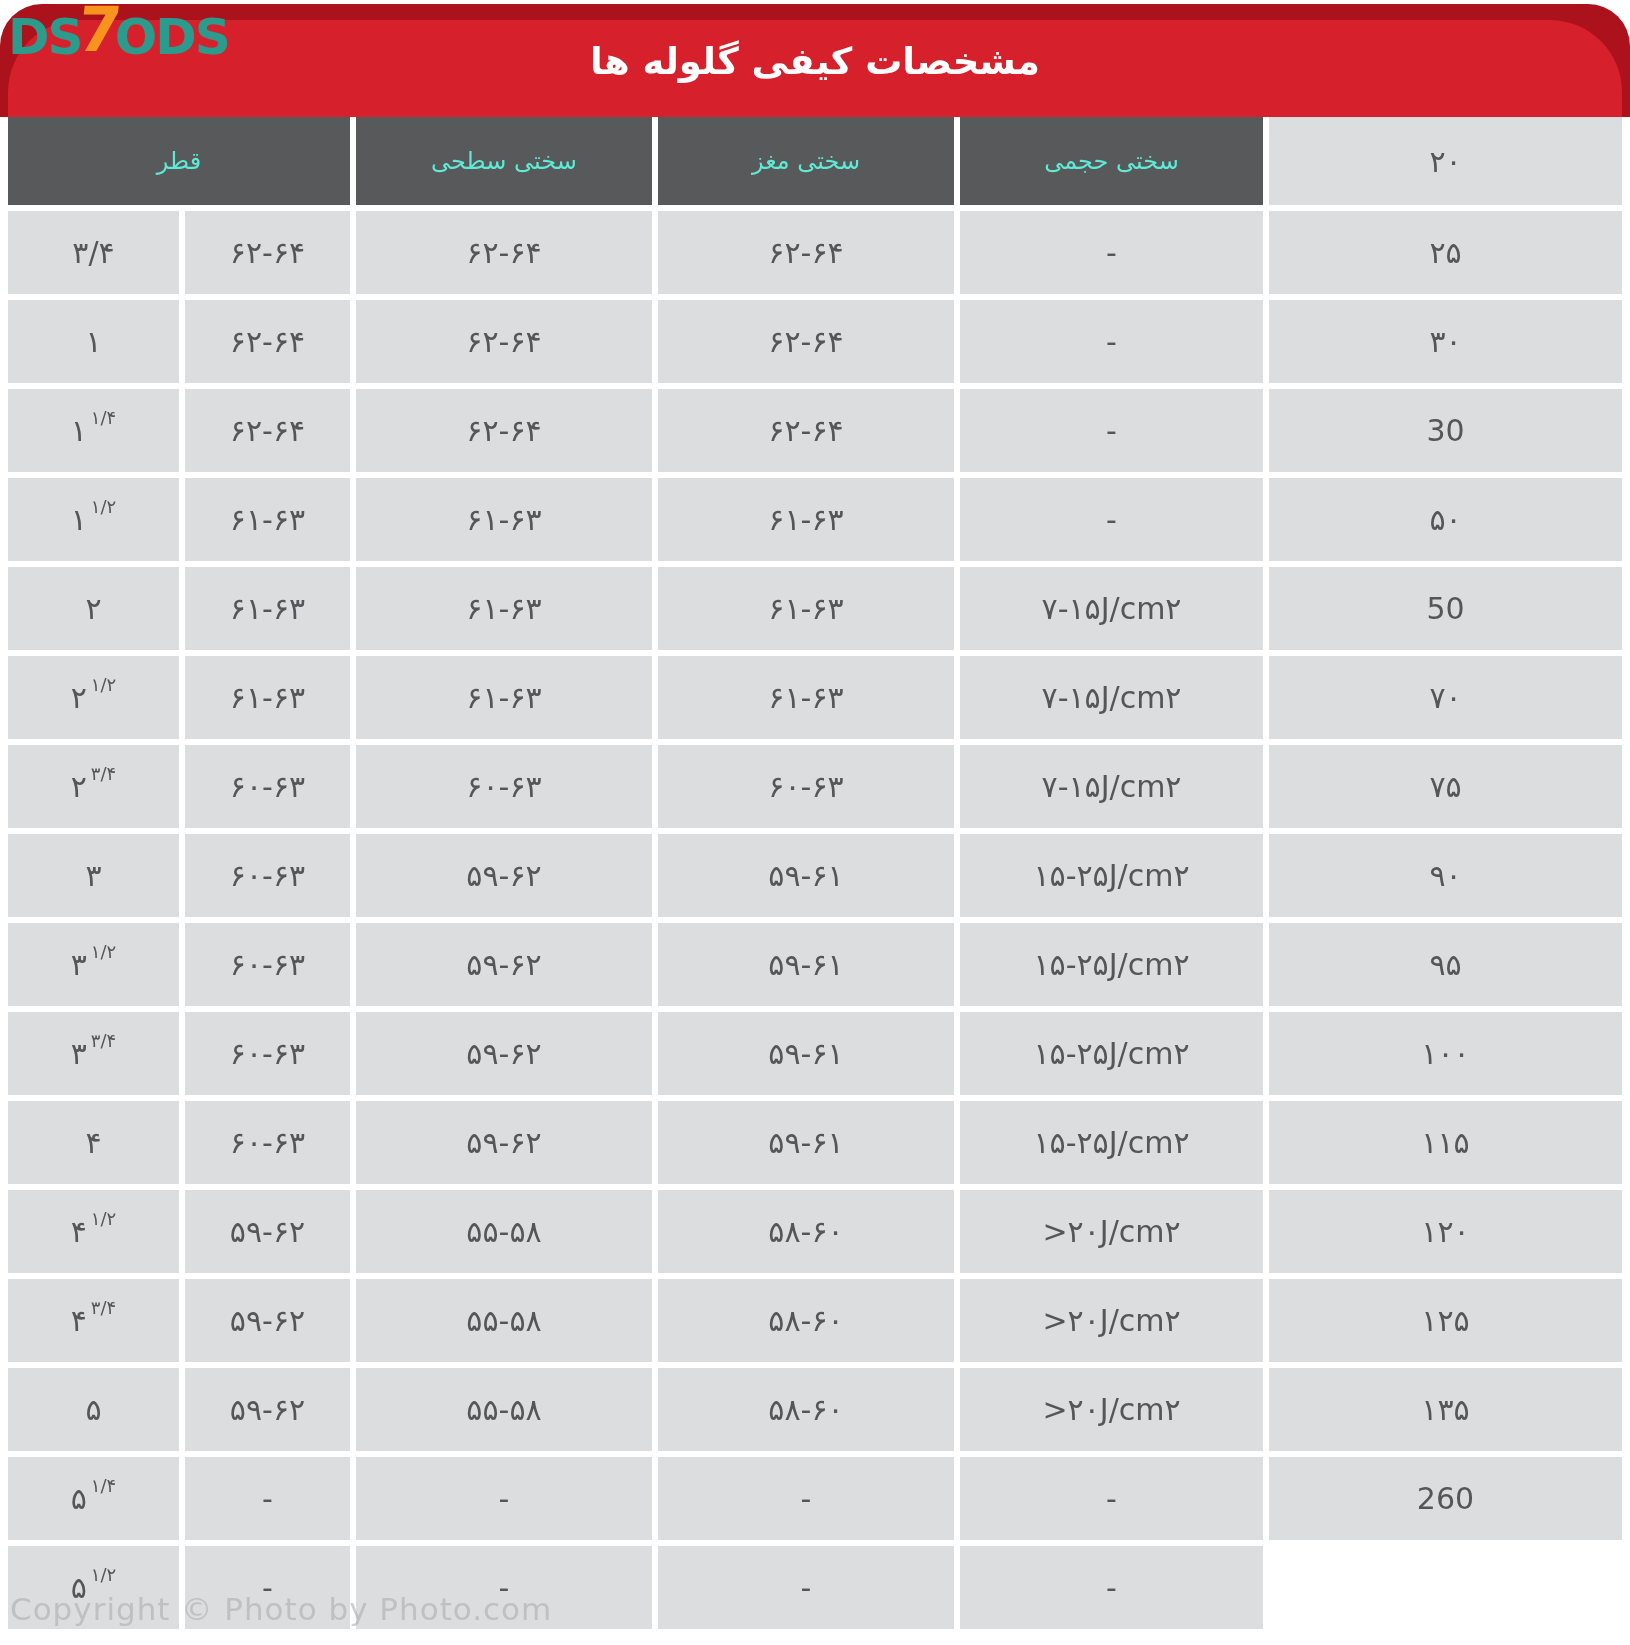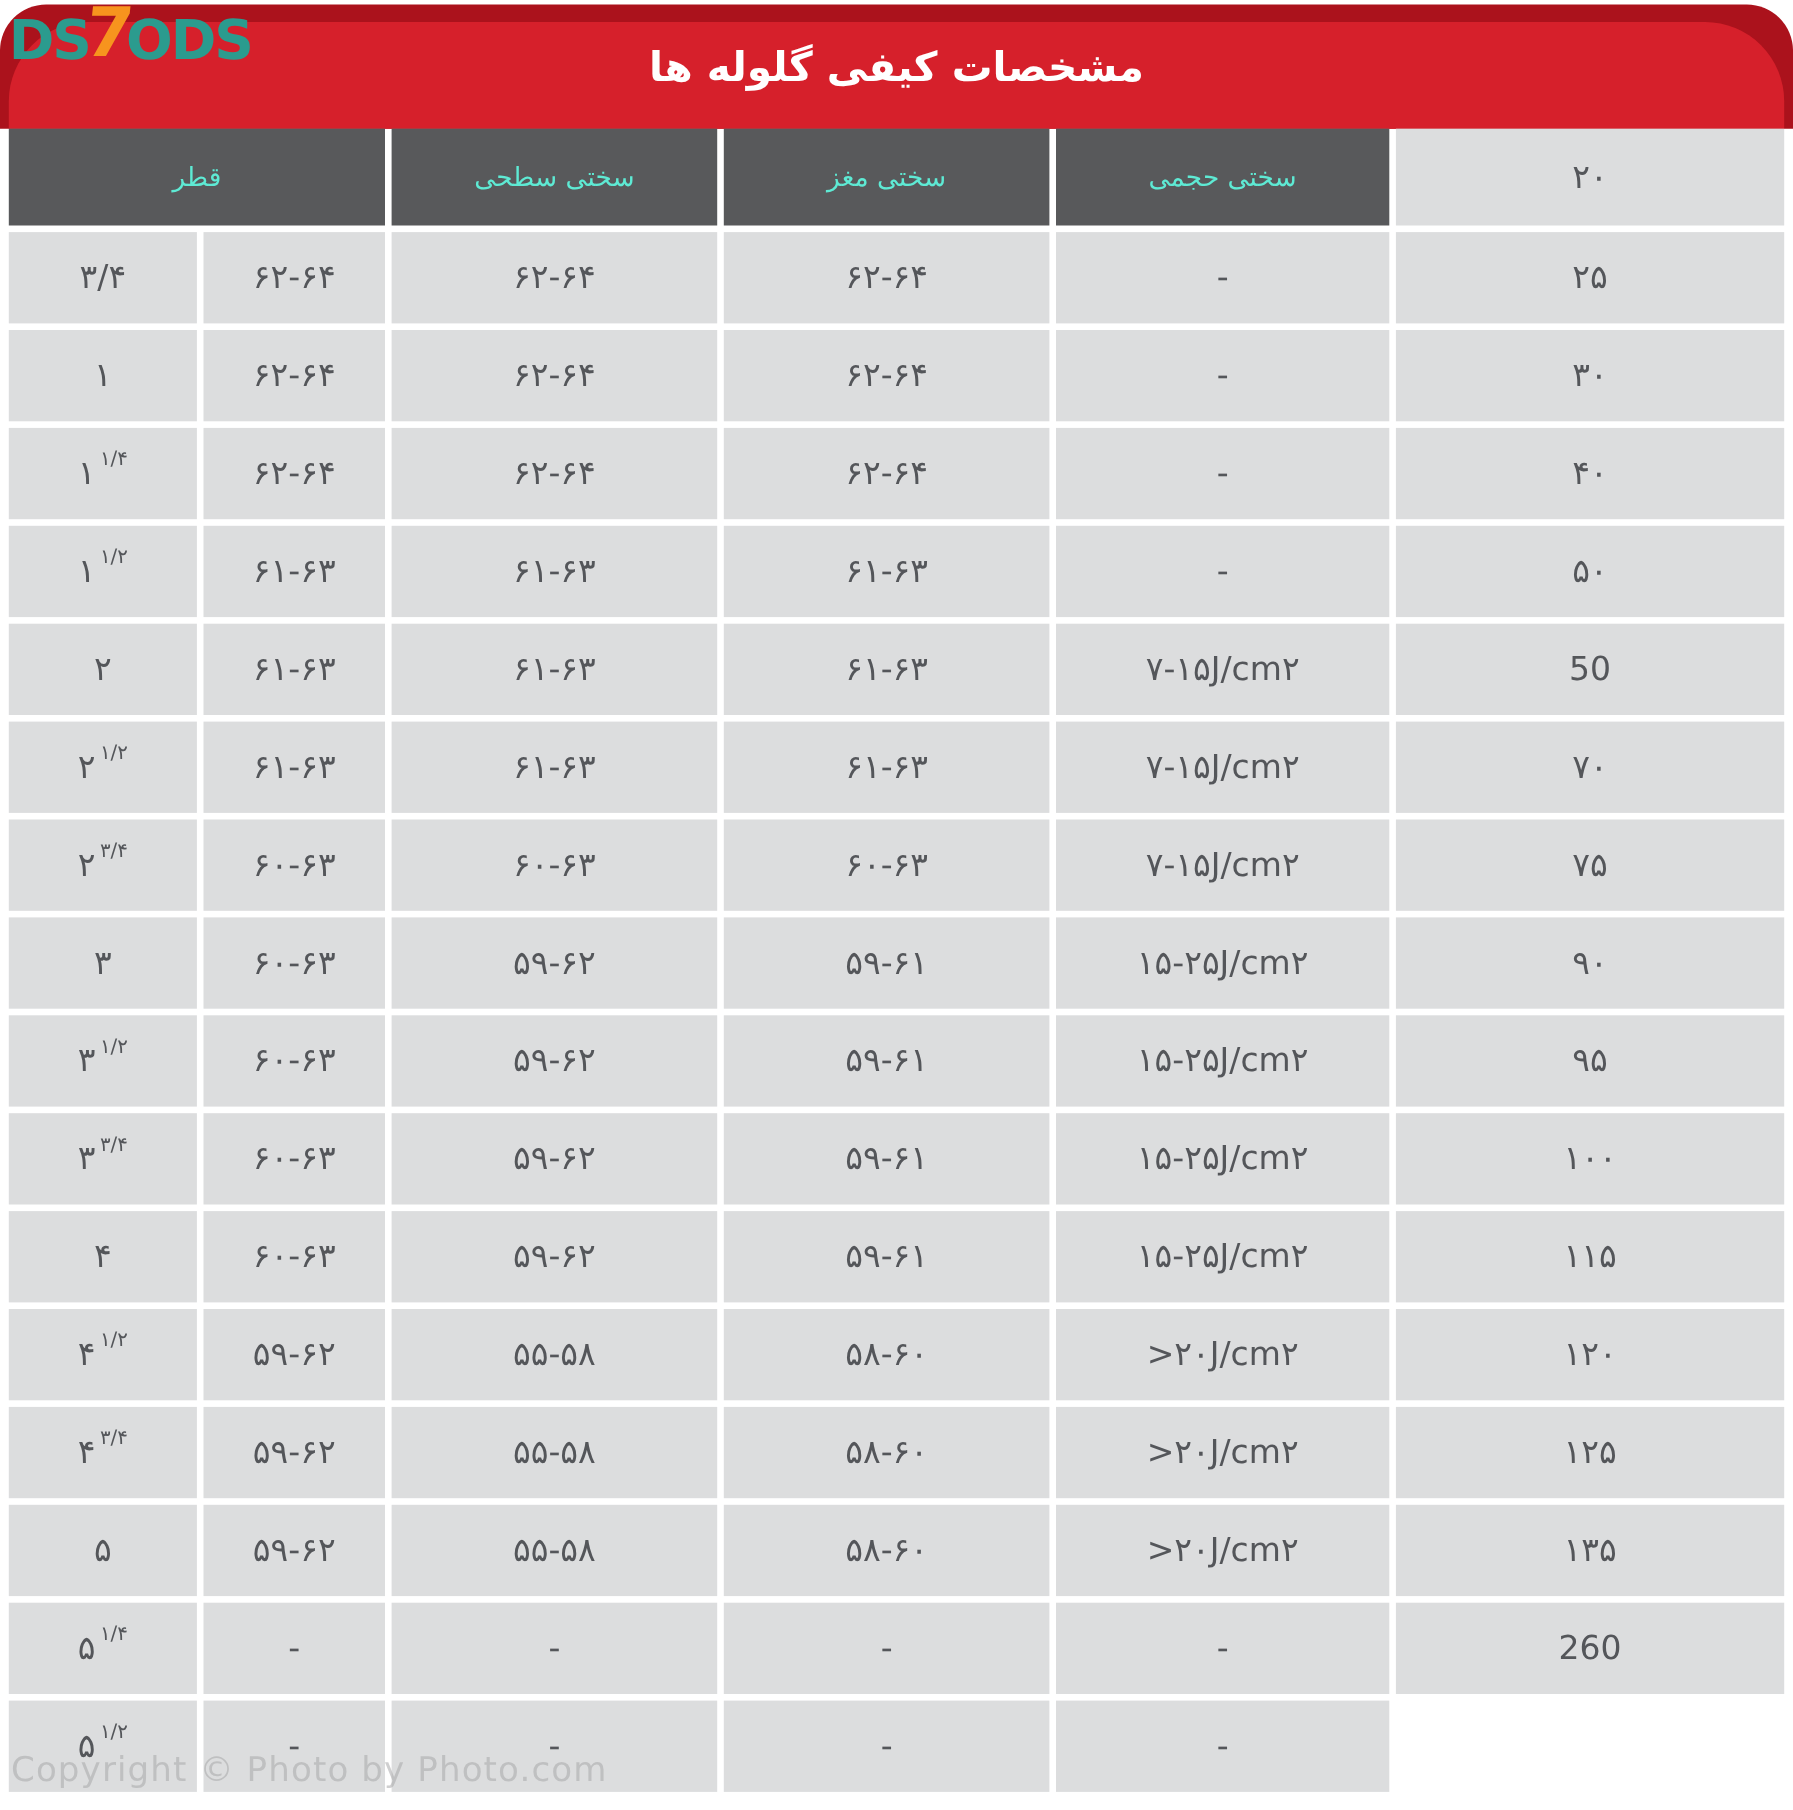--- a/index.html
+++ b/index.html
@@ -69,21 +69,21 @@
       <div class="td">۶۲-۶۴</div>
       <div class="td">۶۲-۶۴</div>
       <div class="td">۶۲-۶۴</div>
       <div class="td">-</div>
       <div class="td">۳۰</div>
       <div class="td">۱<sup>۱/۴</sup></div>
       <div class="td">۶۲-۶۴</div>
       <div class="td">۶۲-۶۴</div>
       <div class="td">۶۲-۶۴</div>
       <div class="td">-</div>
-      <div class="td">۴۰</div>
+      <div class="td">30</div>
       <div class="td">۱<sup>۱/۲</sup></div>
       <div class="td">۶۱-۶۳</div>
       <div class="td">۶۱-۶۳</div>
       <div class="td">۶۱-۶۳</div>
       <div class="td">-</div>
       <div class="td">۵۰</div>
       <div class="td">۲</div>
       <div class="td">۶۱-۶۳</div>
       <div class="td">۶۱-۶۳</div>
       <div class="td">۶۱-۶۳</div>

